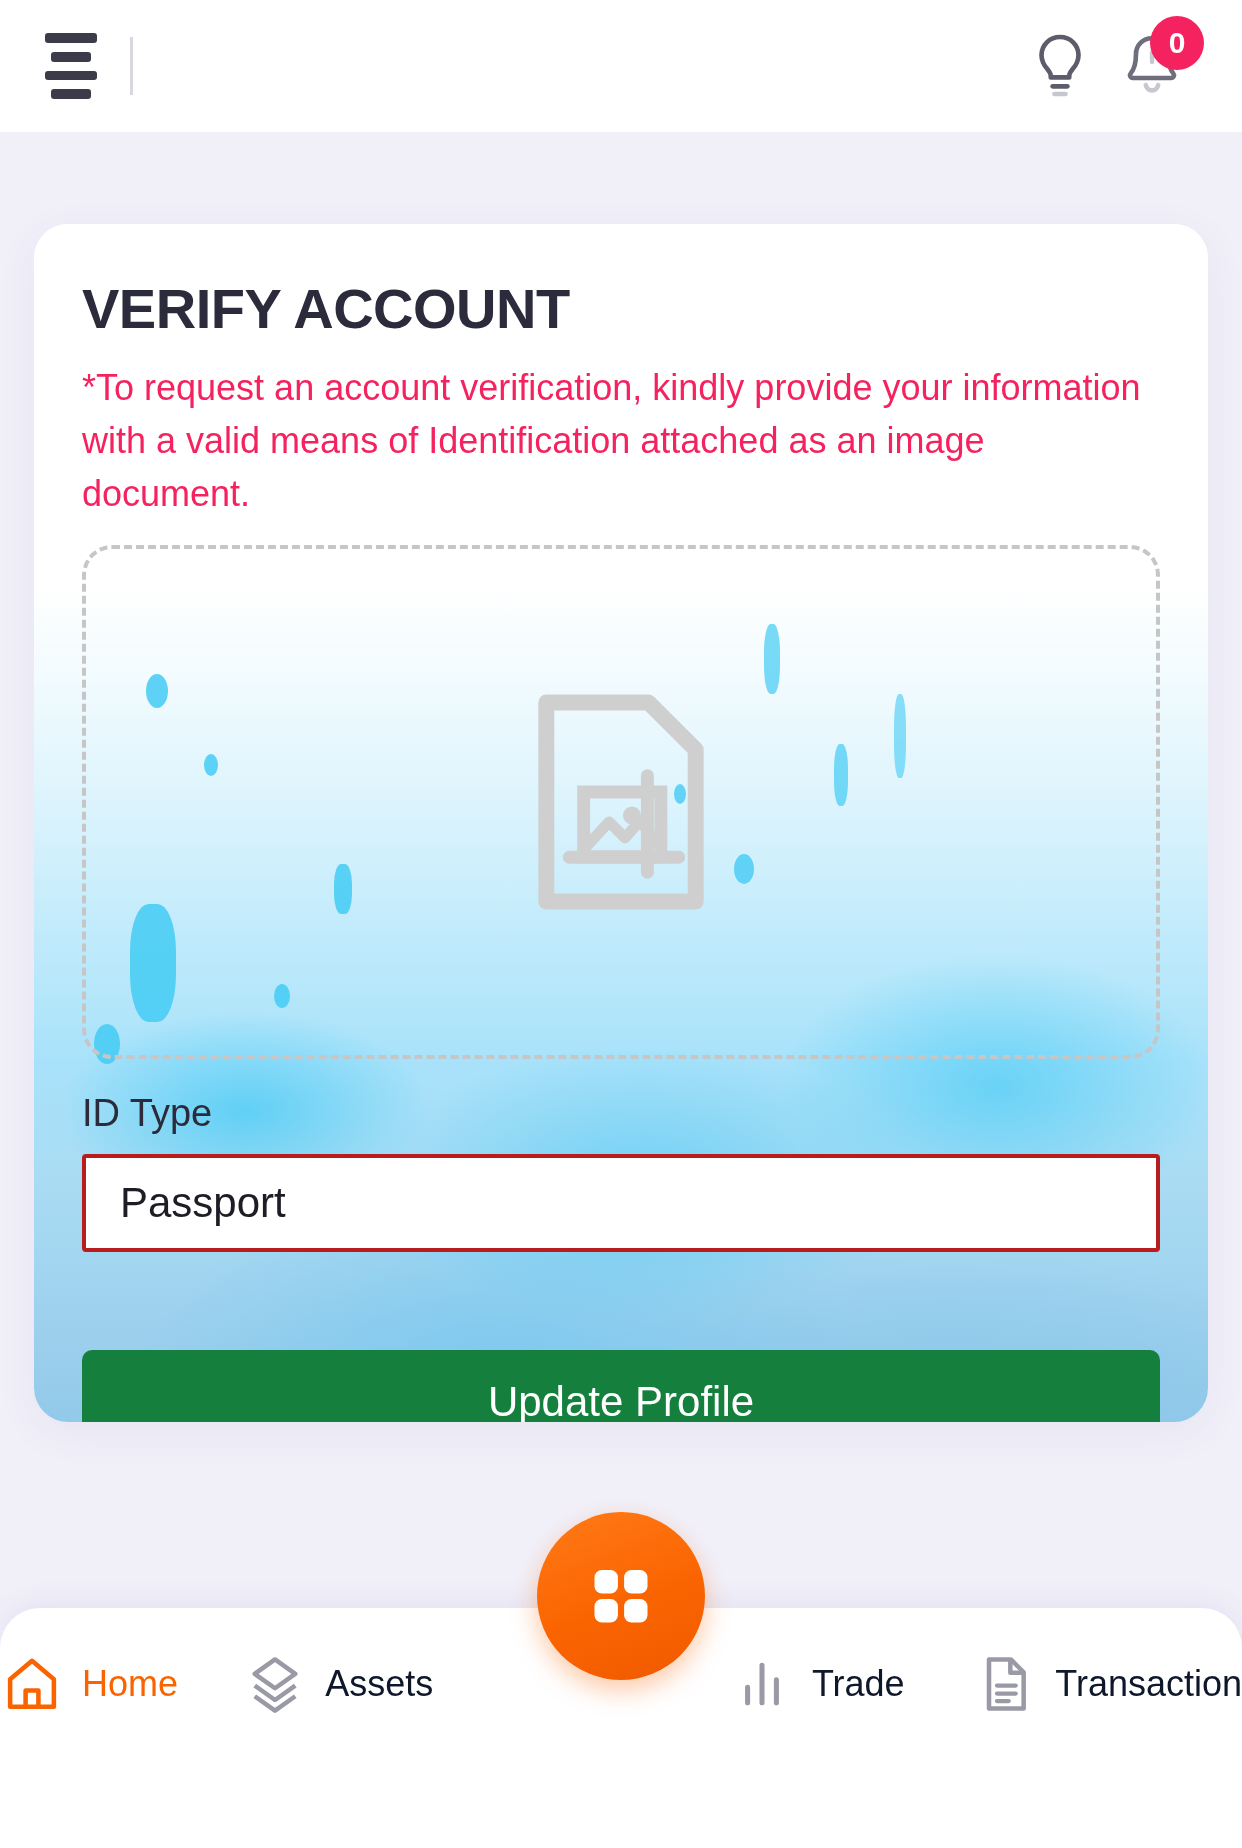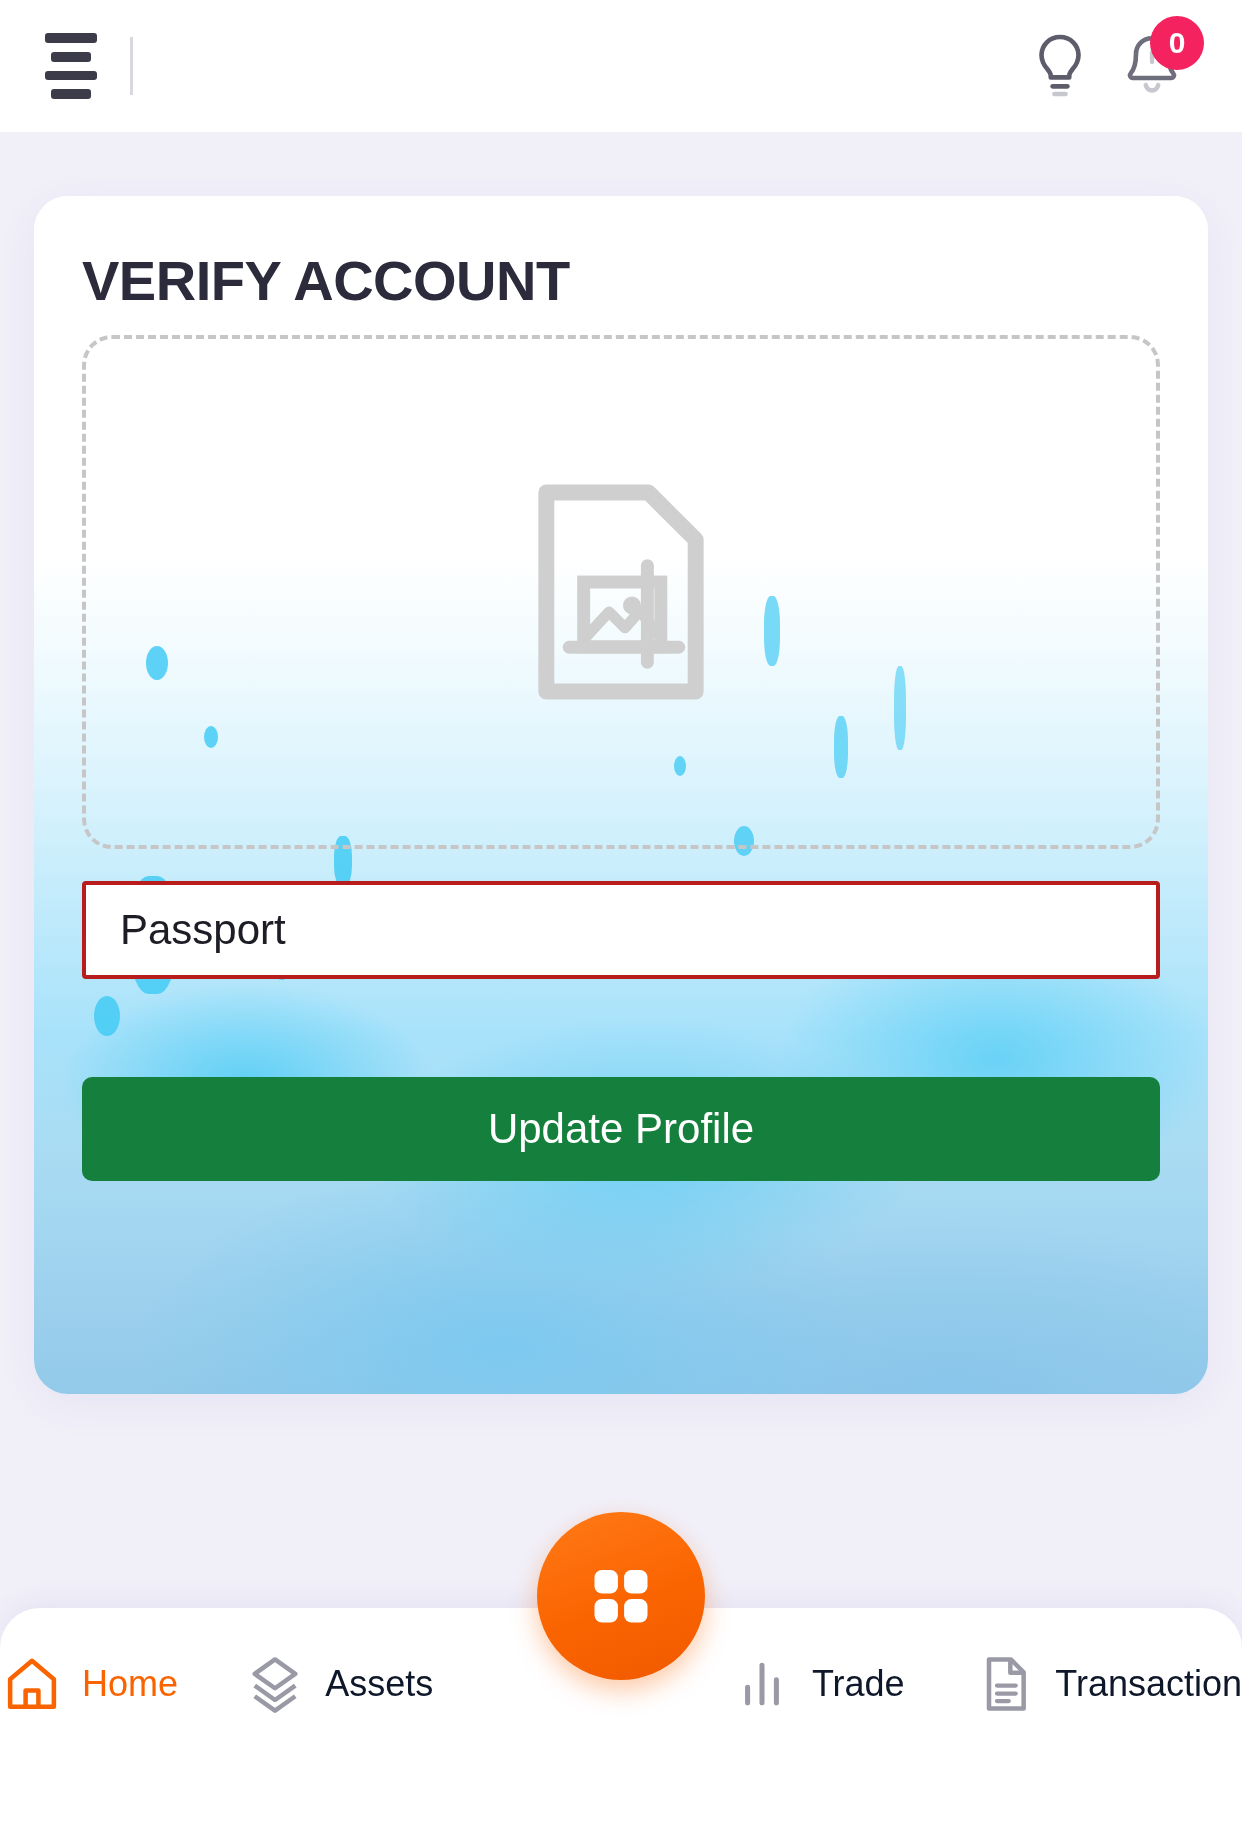--- a/index.html
+++ b/index.html
@@ -61,21 +61,21 @@
     font-size:30px; font-weight:bold;
     display:flex; align-items:center; justify-content:center;
     padding:0 8px;
     z-index:2;
   }
 
   
   .content {
     flex:1 1 auto;
     position:relative;
-    padding:64px 34px 0 34px;
+    padding:92px 34px 0 34px;
     overflow:hidden;
   }
 
   
   .card {
     position:relative;
     width:100%;
     height:1198px;
     border-radius:34px;
     overflow:hidden;
@@ -243,32 +243,34 @@
       <div class="splat" style="left:730px; top:400px; width:16px;  height:70px; border-radius:40%; opacity:.7;"></div>
       <div class="splat" style="left:800px; top:520px; width:14px;  height:62px; border-radius:40%; opacity:.7;"></div>
       <div class="splat" style="left:860px; top:470px; width:12px;  height:84px; border-radius:40%; opacity:.6;"></div>
       <div class="splat" style="left:700px; top:630px; width:20px;  height:30px; opacity:.8;"></div>
       <div class="splat" style="left:640px; top:560px; width:12px;  height:20px; opacity:.8;"></div>
 
       <div class="card-inner">
 
         <div class="page-title">VERIFY ACCOUNT</div>
 
+        <div class="notice">*To request an account verification, kindly provide your information with a valid means of Identification attached as an image document.</div>
 
         <div class="dropzone">
           <svg width="190" height="224" viewBox="0 0 38 45" fill="none">
             <path d="M4 2.5h20.5L34 12v30.5H4z" stroke="#CFCFCF" stroke-width="3.2" stroke-linejoin="round"></path>
             <rect x="11.5" y="20.5" width="15.5" height="13" stroke="#CFCFCF" stroke-width="2.6"></rect>
             <path d="M12 31.5l4.6-5 3.2 3.2 3-3.4 4 5.2" stroke="#CFCFCF" stroke-width="2.2" stroke-linejoin="round" fill="none"></path>
             <circle cx="21.2" cy="25.2" r="1.8" fill="#CFCFCF"></circle>
             <path d="M24.3 17.2v19.4M8.6 33.6h22" stroke="#CFCFCF" stroke-width="2.6" stroke-linecap="round"></path>
           </svg>
         </div>
 
         <div class="field">
+          <div class="field-label">ID Type</div>
           <div class="field-input">Passport</div>
         </div>
 
         <button class="primary-btn">Update Profile</button>
 
       </div>
     </div>
 
   </div>
 

